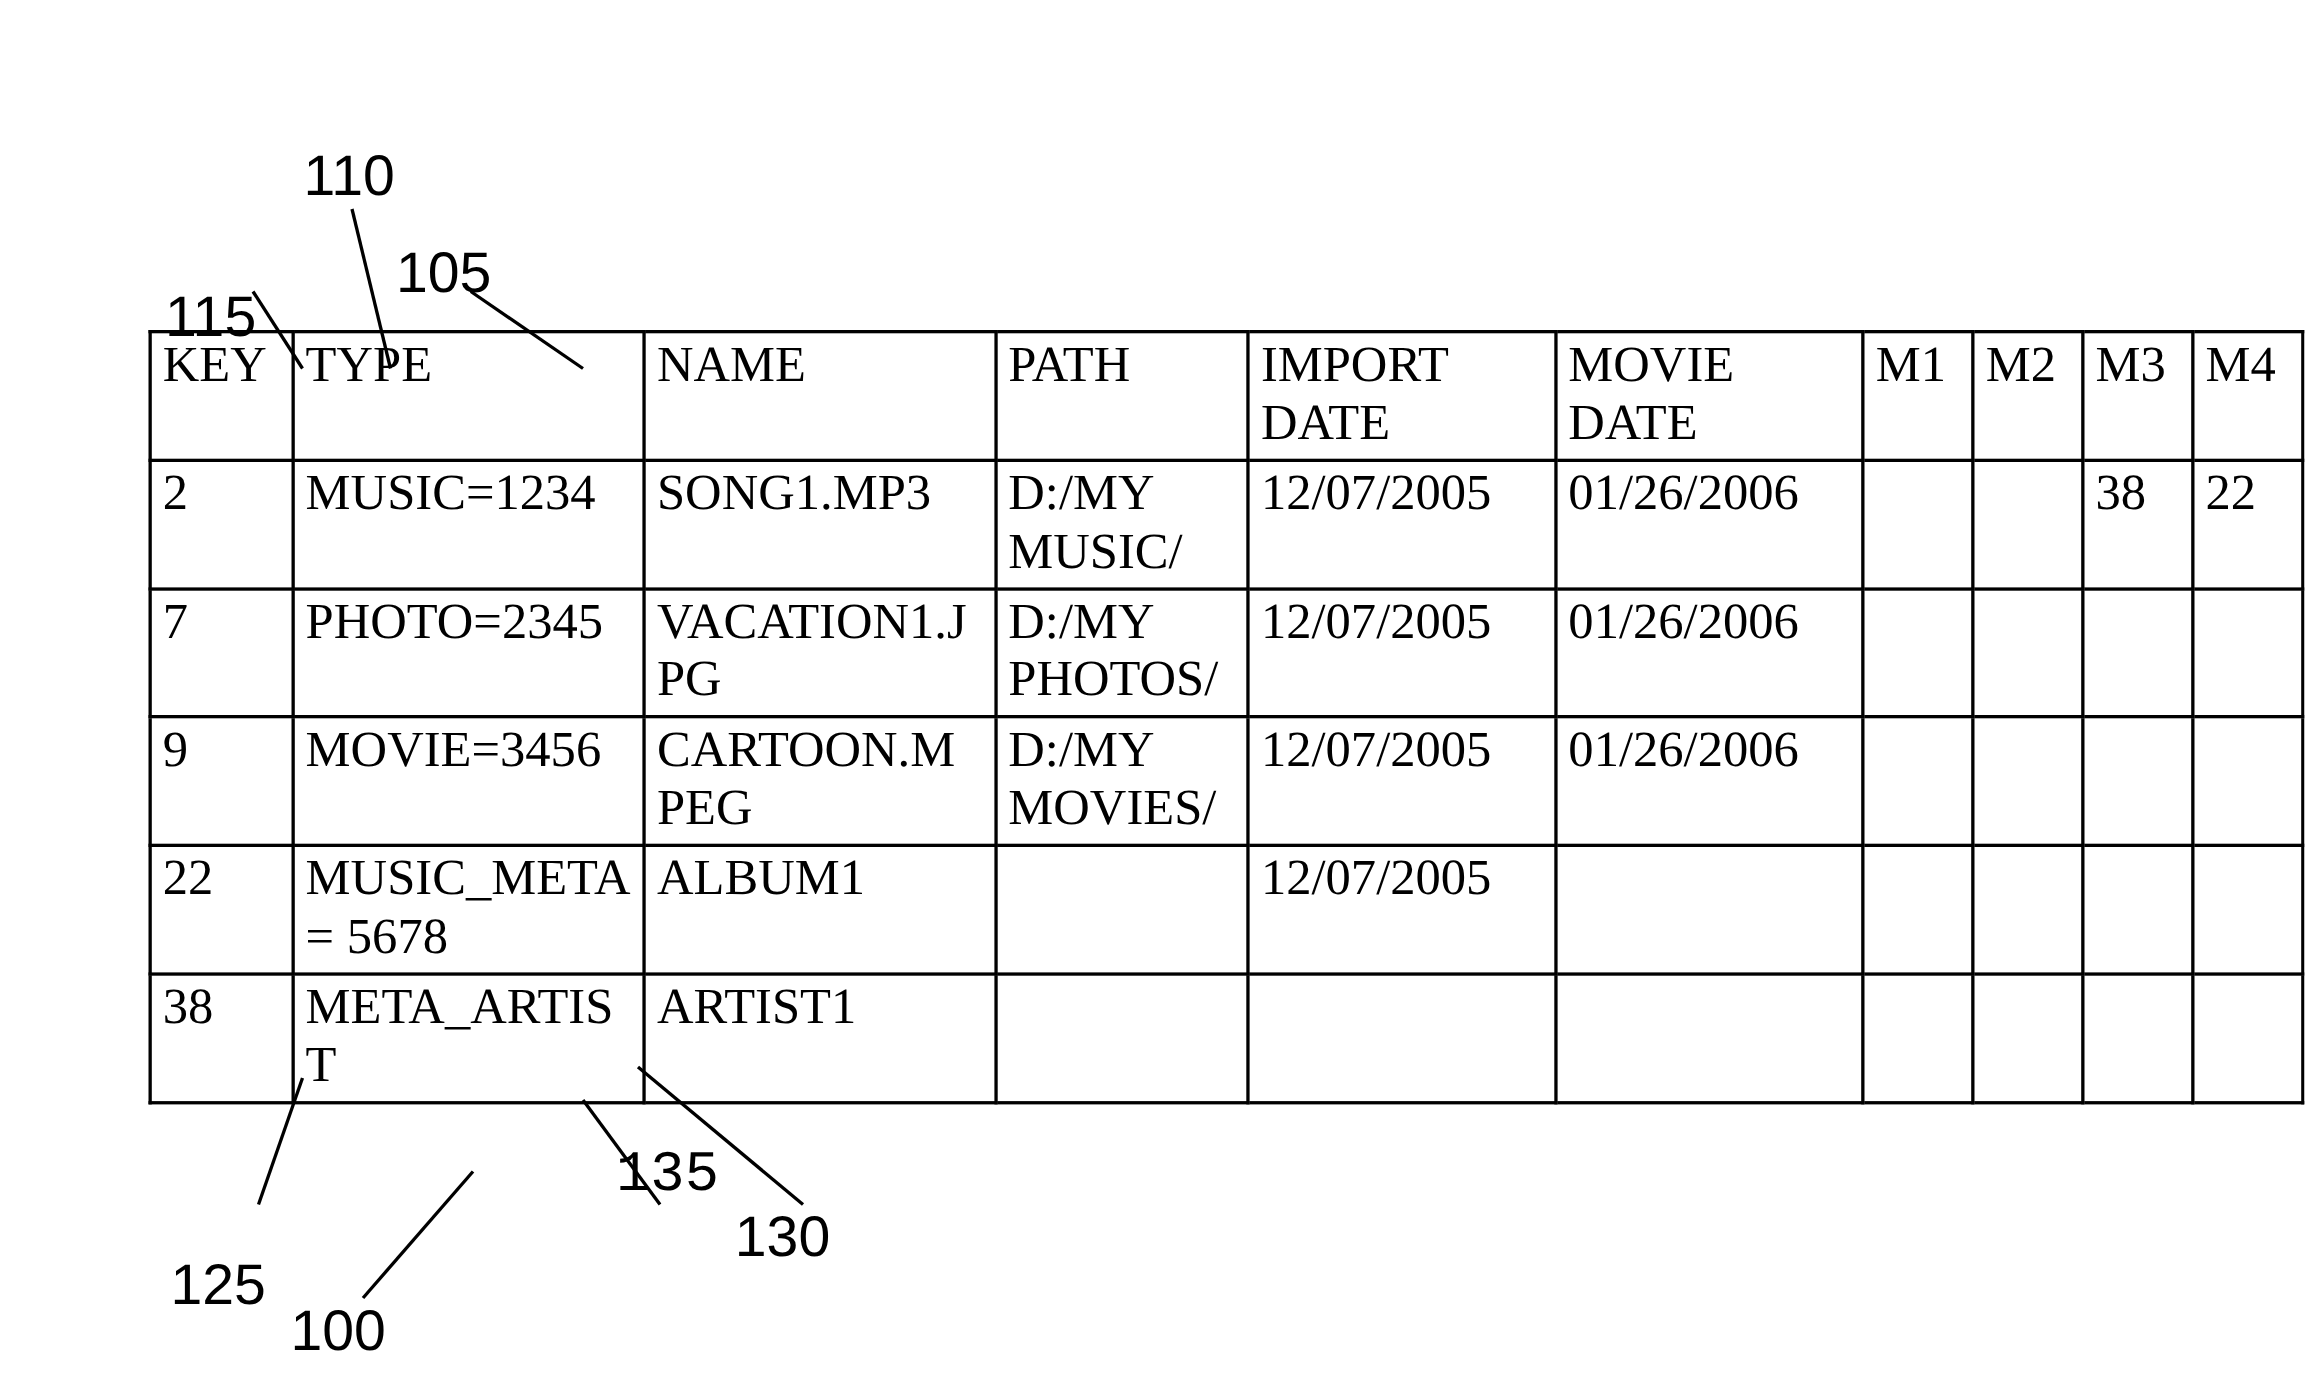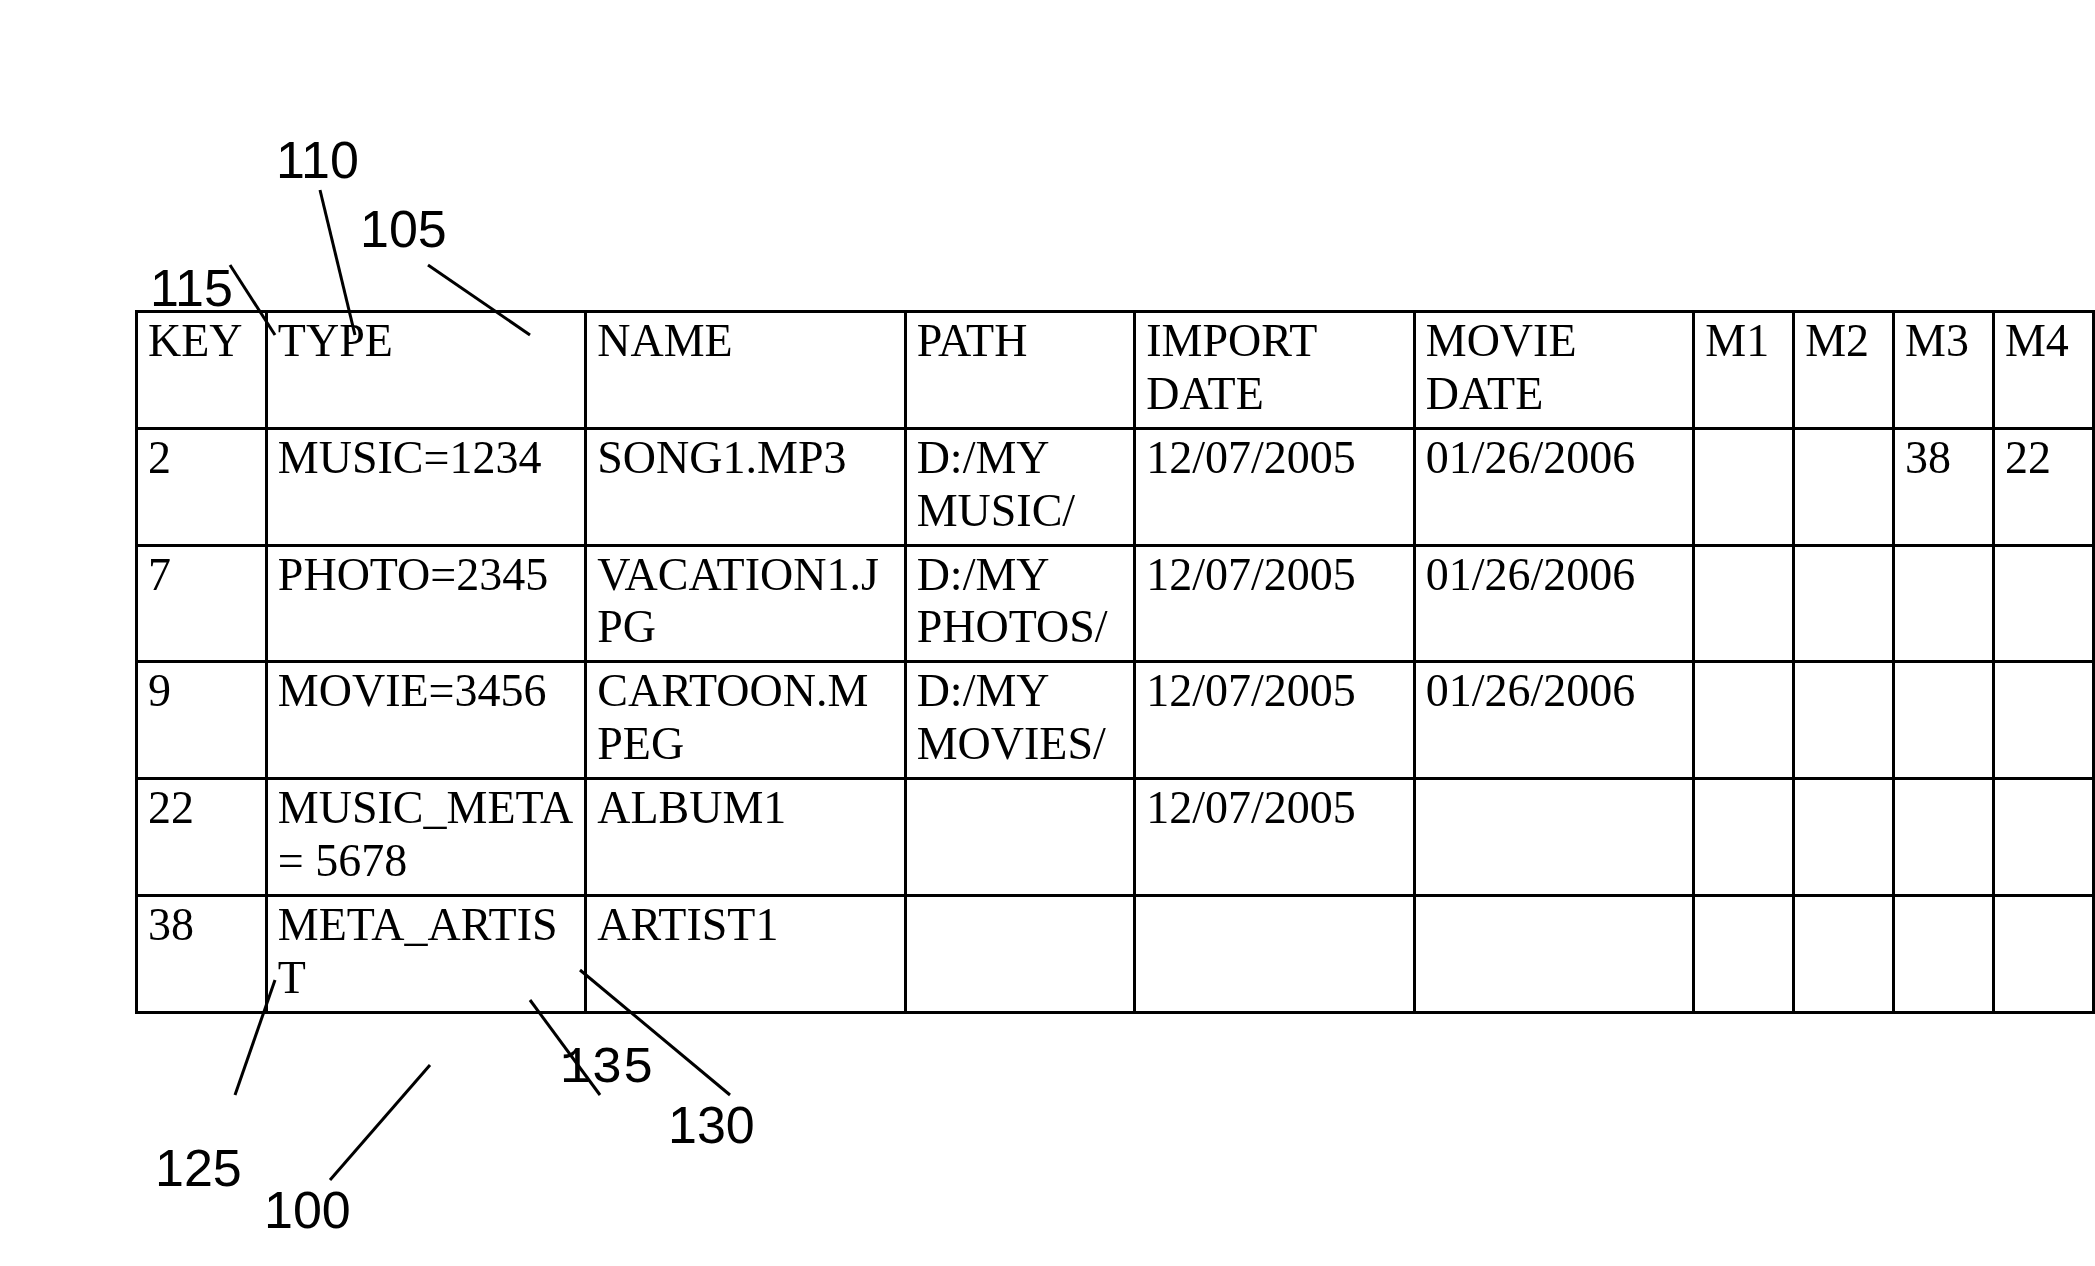--- a/index.html
+++ b/index.html
@@ -10,21 +10,21 @@
   }
   .canvas {
     position: relative;
     width: 2095px;
     height: 1266px;
     box-sizing: border-box;
   }
   table.data-table {
     position: absolute;
     left: 135px;
-    top: 310px;
+    top: 300px;
     border-collapse: collapse;
     table-layout: fixed;
     font-size: 46px;
     line-height: 1.15;
   }
   table.data-table th,
   table.data-table td {
     border: 3px solid #000;
     padding: 2px 10px 6px 10px;
     vertical-align: top;
@@ -54,21 +54,21 @@
     stroke-width: 3;
   }
 </style>
 </head>
 <body>
 
 <div class="canvas">
 
   <div class="callout" style="left:248px; top:130px;margin-left:28px;">110</div>
   <div class="callout" style="left:150px; top:210px;margin-top:48px;">115</div>
-  <div class="callout" style="left:360px; top:199px;">105</div>
+  <div class="callout" style="left:360px; top:218px;">105</div>
   <div class="callout" style="left:155px; top:1138px;">125</div>
   <div class="callout" style="left:264px; top:1180px;">100</div>
   <div class="callout" style="left:560px; top:1039px;font-family:Liberation Mono, monospace;">135</div>
   <div class="callout" style="left:668px; top:1095px;">130</div>
 
   <svg class="leaders">
 
     <line x1="320" y1="190" x2="355" y2="335"></line>
 
     <line x1="230" y1="265" x2="275" y2="335"></line>

